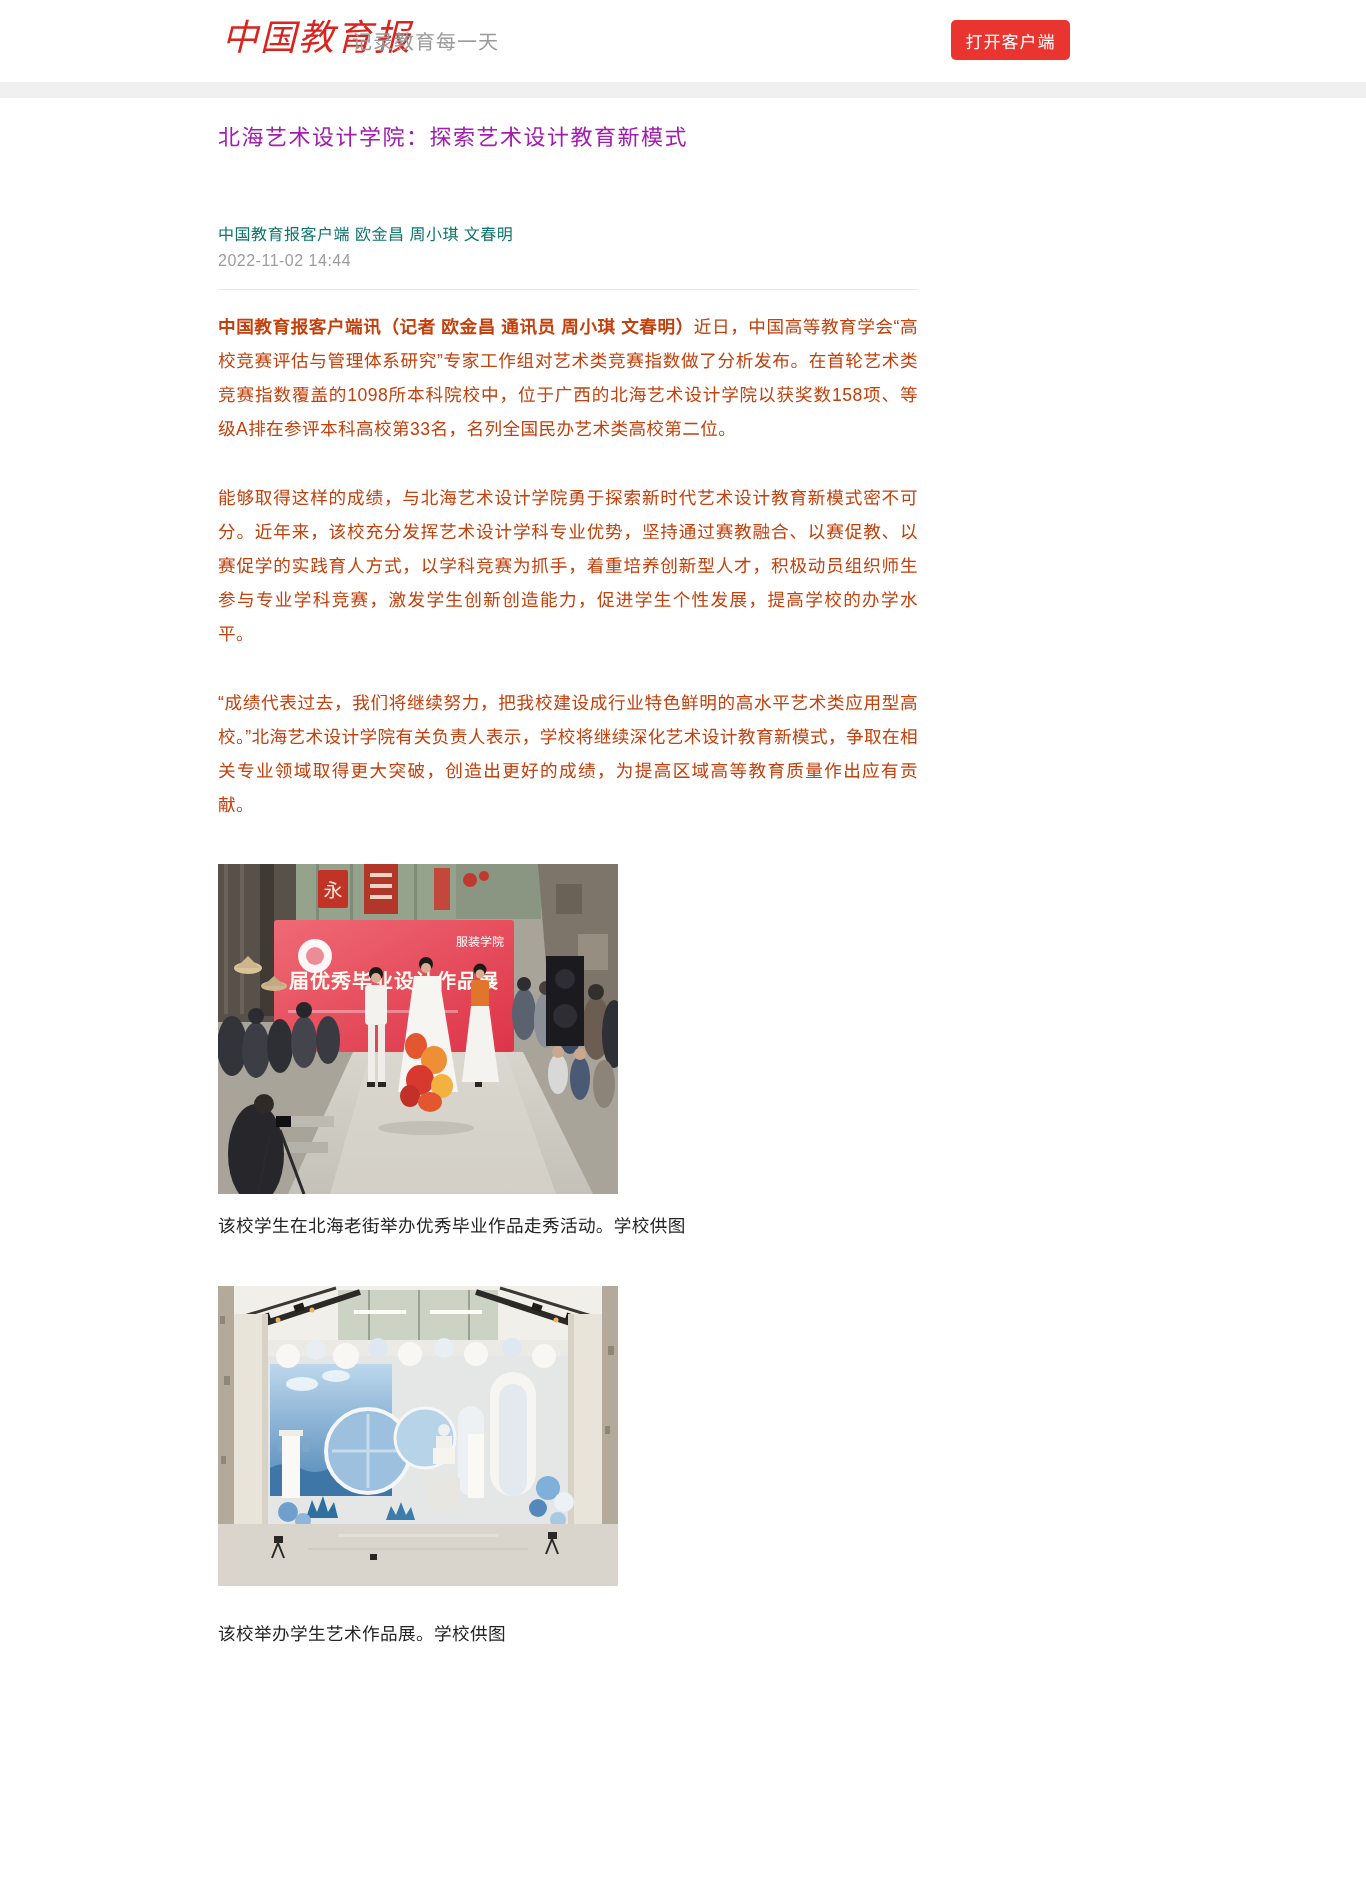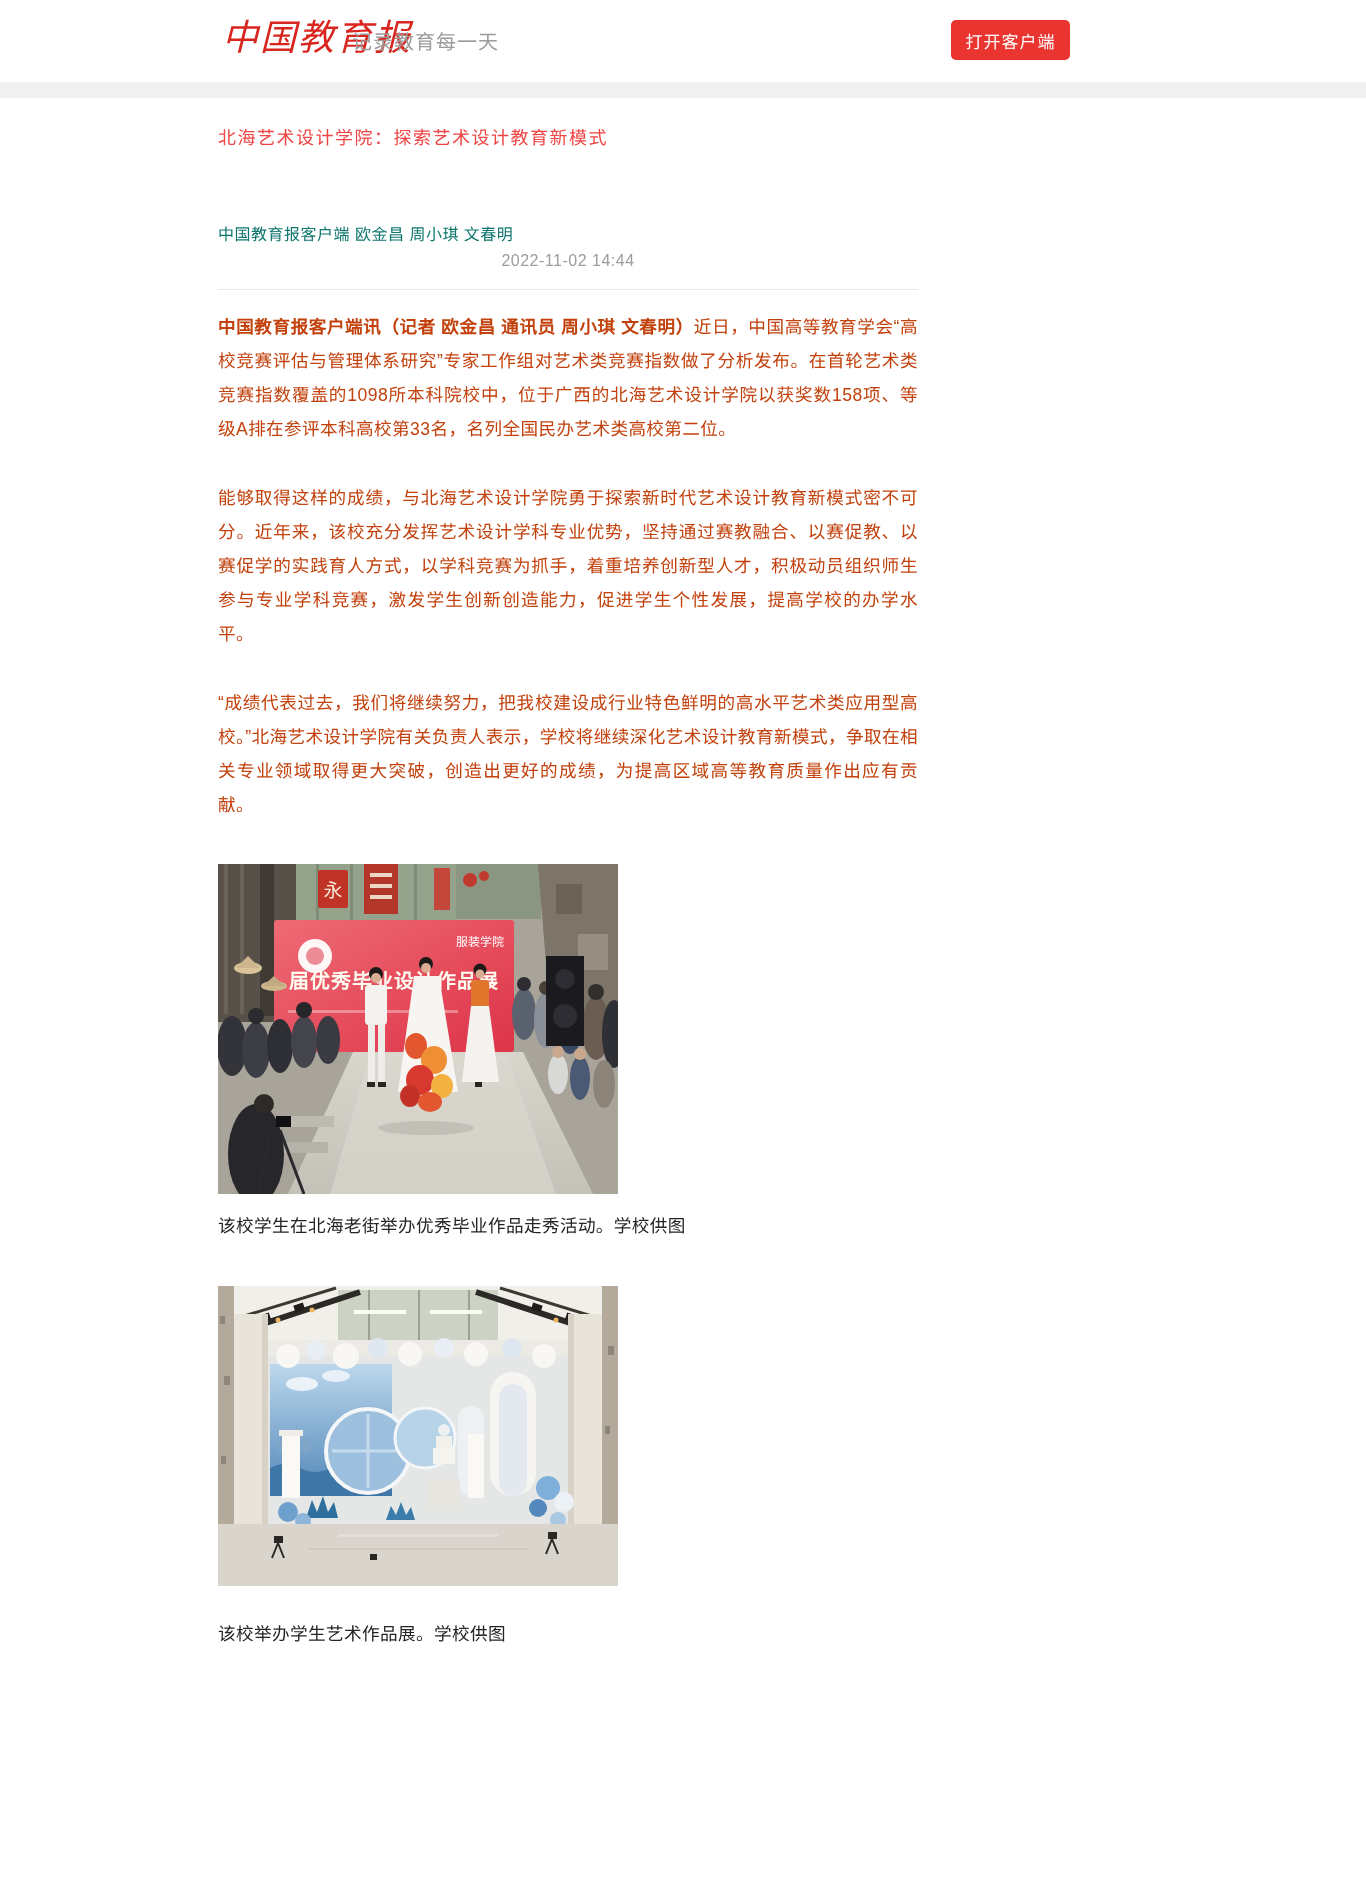--- a/index.html
+++ b/index.html
@@ -28,25 +28,25 @@
     background:#e9342f;color:#ffffff;
     font-size:17px;letter-spacing:1px;
     border:none;border-radius:5px;
     font-family:inherit;cursor:pointer;
   }
   .gray-strip{height:16px;background:#f0f0f0;}
   
   .main{width:700px;margin:0 0 0 218px;padding-bottom:14px;}
   .title{
     margin:22px 0 0;
-    font-size:18px;font-weight:500;color:#ef4444;
+    font-size:22px;font-weight:500;color:#a21caf;
     letter-spacing:1.5px;line-height:36px;
   }
   .byline{margin-top:66px;color:#0f766e;font-size:16px;line-height:26px;letter-spacing:.5px;}
-  .date{color:#9d9d9d;font-size:16px;line-height:26px;letter-spacing:.5px;text-align:center;}
+  .date{color:#9d9d9d;font-size:16px;line-height:26px;letter-spacing:.5px;}
   .rule{border:none;border-top:1px solid #e8e8e8;margin:15px 0 0;}
   p.body{
     margin:35px 0 0;
     font-size:17.6px;line-height:34px;letter-spacing:.4px;
     text-align:justify;color:#c2410c;
   }
   p.body.first{margin-top:20px;}
   p.body strong{font-weight:bold;}
   figure{margin:42px 0 0;width:400px;}
   figure svg{display:block;}

